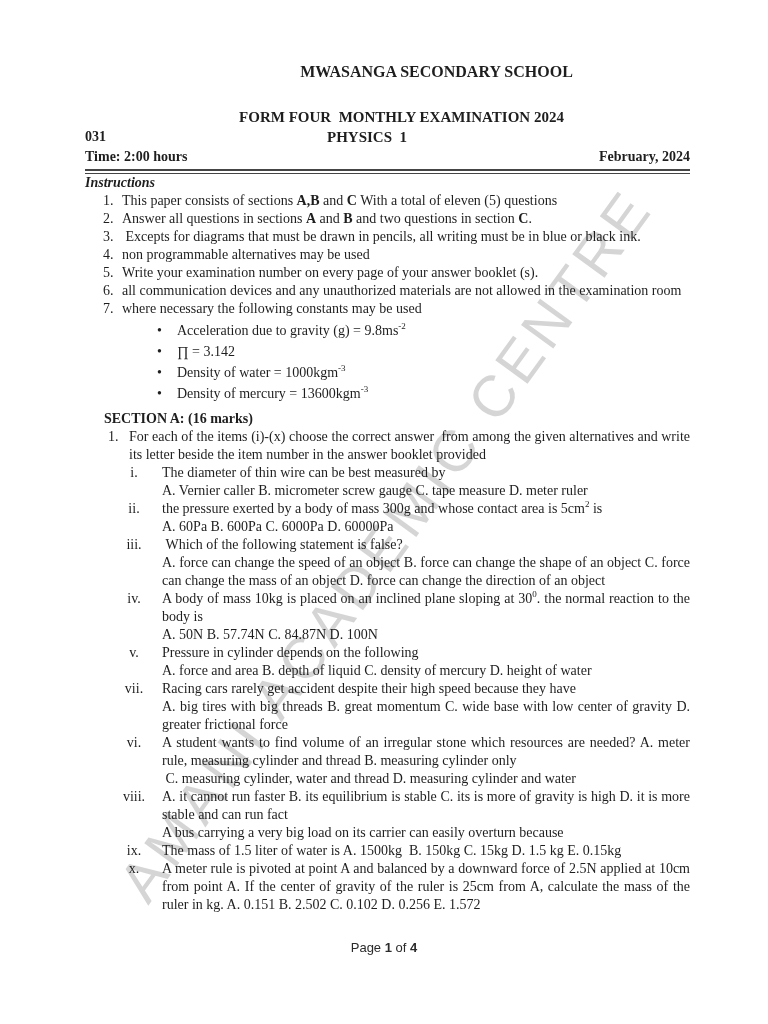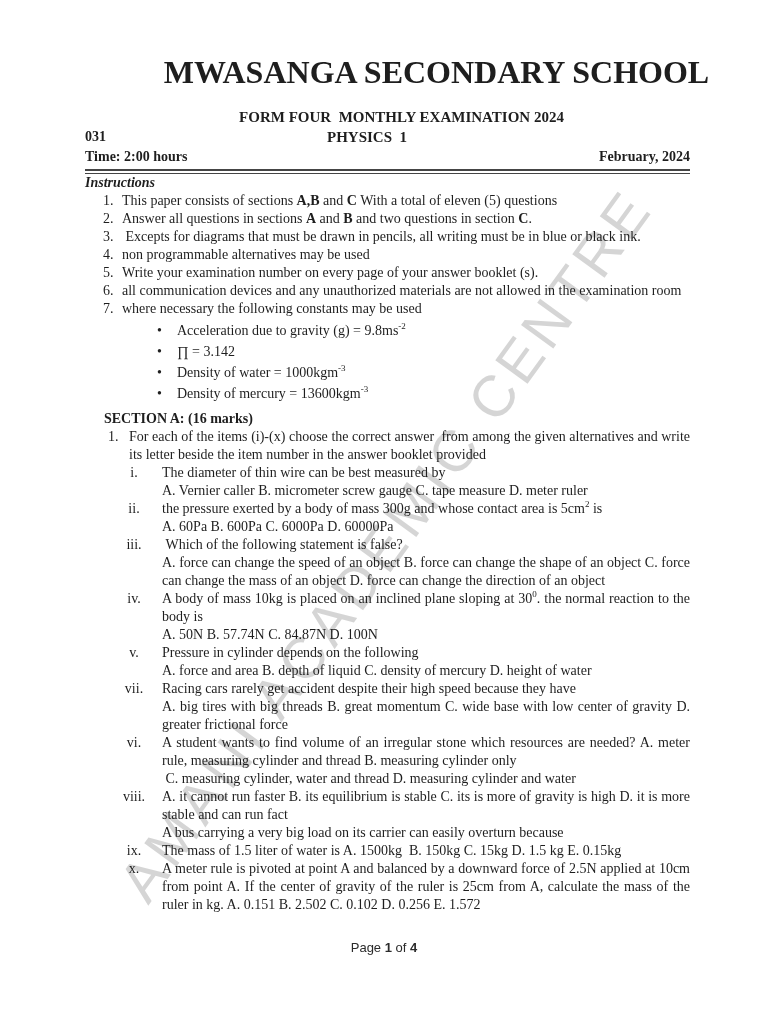--- a/index.html
+++ b/index.html
@@ -23,21 +23,21 @@
   .content {
     position:relative; z-index:1;
     padding:58px 78px 0 85px;
     font-size:14px; line-height:18px;
   }
   .b, .bold { font-weight:bold; }
   sup { font-size:9px; vertical-align:super; line-height:0; }
 
   
   .school-title {
-    font-size:32px; line-height:28px; font-weight:bold;
+    font-size:16px; line-height:28px; font-weight:bold;
     text-align:center; transform:translateX(49px);
     margin:0;
   }
   .exam-line {
     font-size:15px; line-height:18px; font-weight:bold;
     text-align:center; transform:translateX(14px);
     margin-top:22px;
   }
   .code-row { position:relative; margin-top:2px; font-weight:bold; line-height:18px; }
   .code-row .subject {

